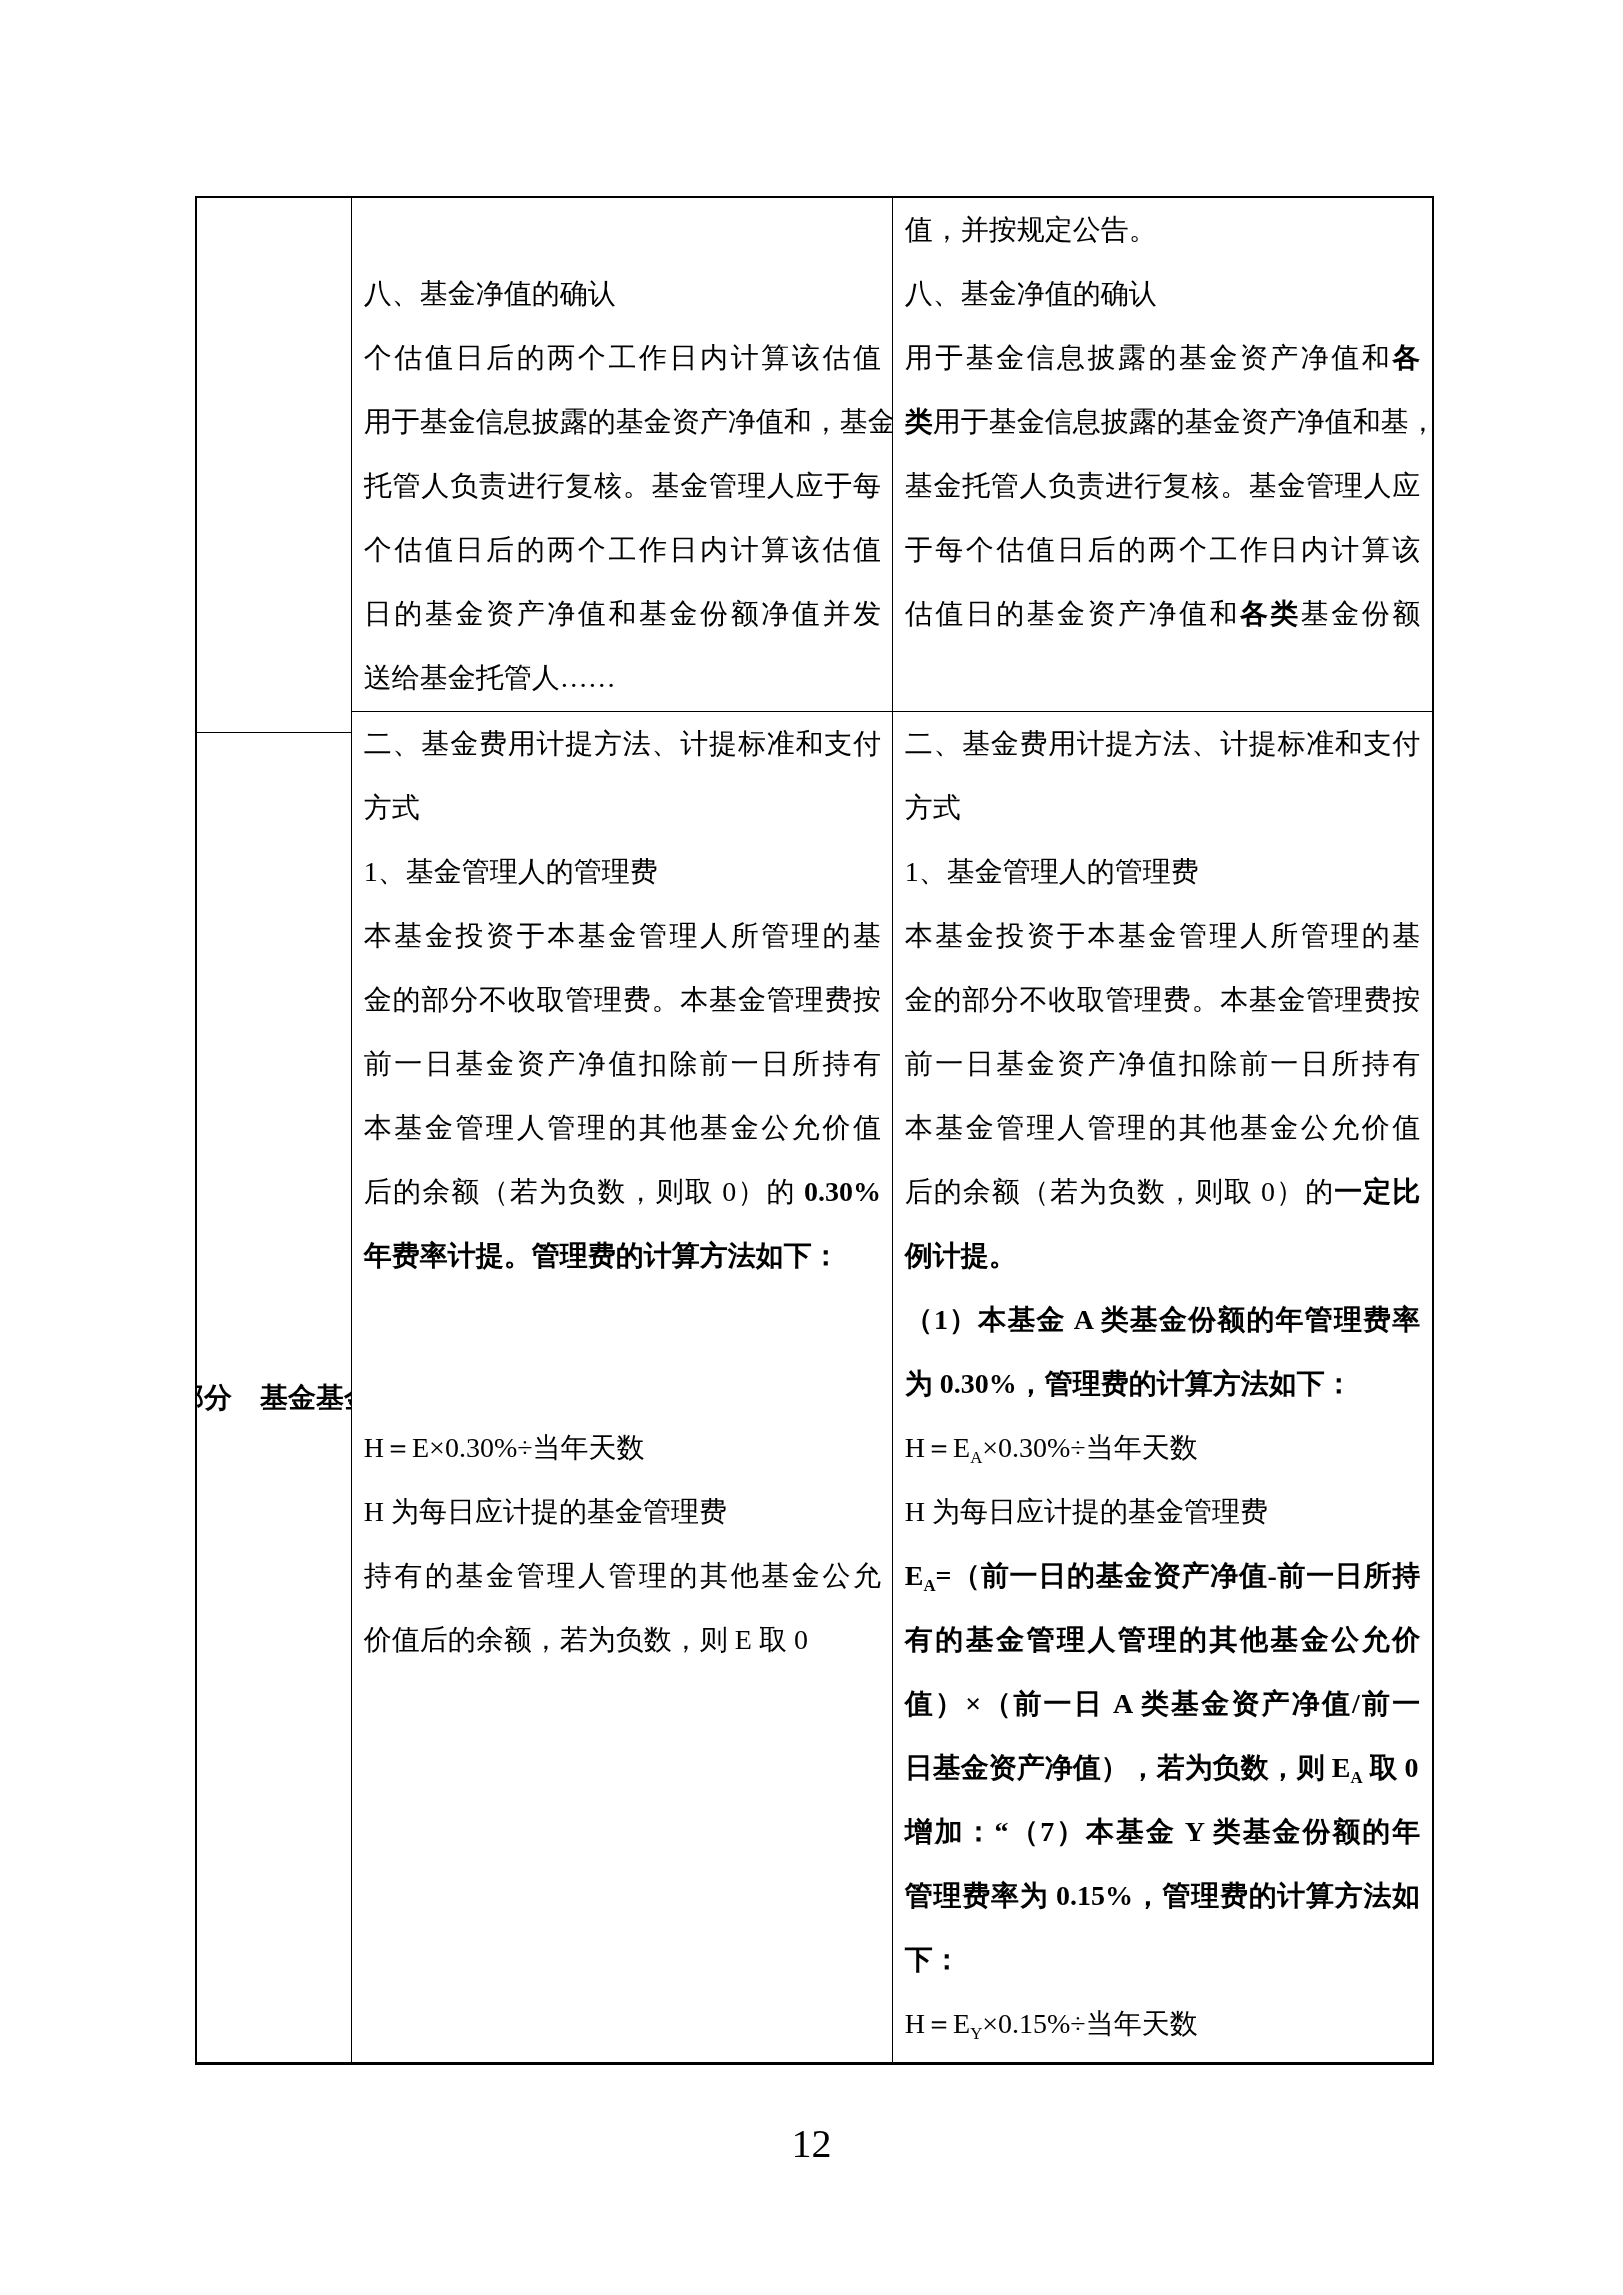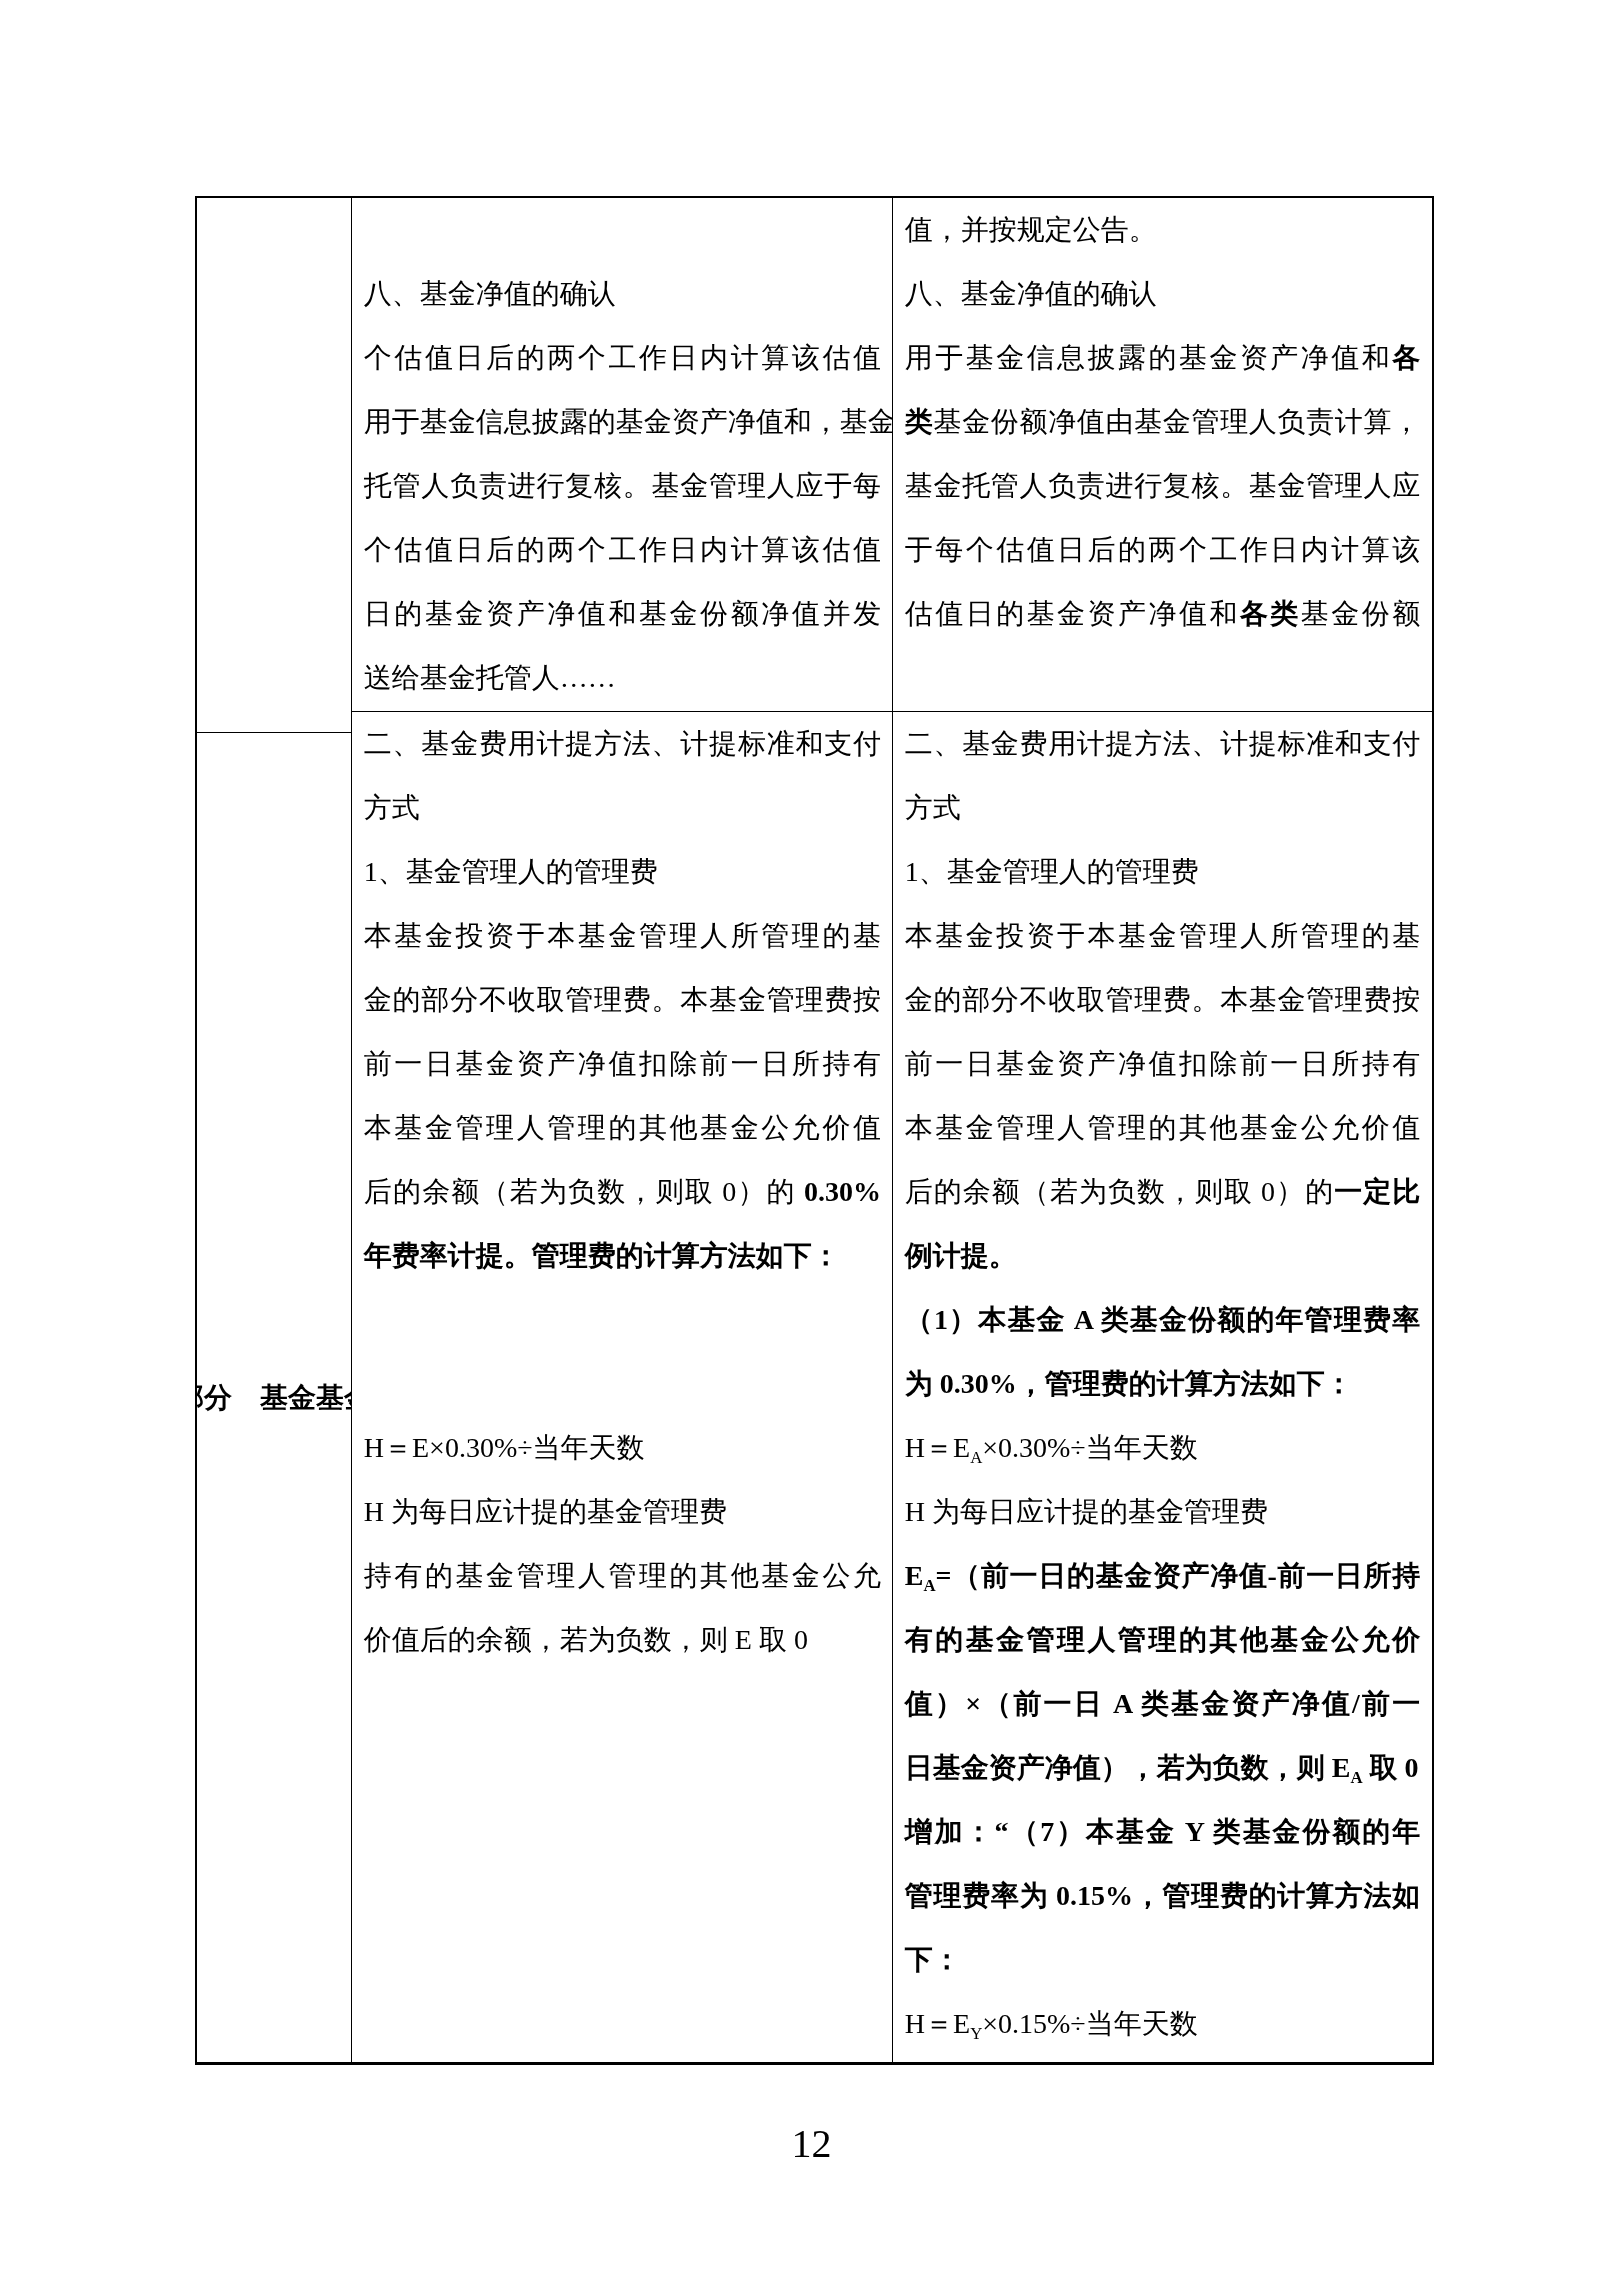--- a/index.html
+++ b/index.html
@@ -47,21 +47,21 @@
       <div class="ln j"><span>用于基金信息披露的基金资产净值和，基金</span></div>
       <div class="ln j"><span>托管人负责进行复核。基金管理人应于每</span></div>
       <div class="ln j"><span>个估值日后的两个工作日内计算该估值</span></div>
       <div class="ln j"><span>日的基金资产净值和基金份额净值并发</span></div>
       <div class="ln"><span>送给基金托管人……</span></div>
     </div>
   <div class="cell c3 r1">
       <div class="ln"><span>值，并按规定公告。</span></div>
       <div class="ln"><span>八、基金净值的确认</span></div>
       <div class="ln j"><span>用于基金信息披露的基金资产净值和</span><span class="b">各</span></div>
-      <div class="ln j"><span class="b">类</span><span>基金份额净值由基金管理人负责计算，</span></div>
+      <div class="ln j"><span class="b">类</span><span>用于基金信息披露的基金资产净值和基，</span></div>
       <div class="ln j"><span>基金托管人负责进行复核。基金管理人应</span></div>
       <div class="ln j"><span>于每个估值日后的两个工作日内计算该</span></div>
       <div class="ln j"><span>估值日的基金资产净值和</span><span class="b">各类</span><span>基金份额</span></div>
     </div>
 
   <div class="cell c1 r2 hd">
       <div class="ln"><span class="b">第十五部</span></div>
       <div class="ln"><span class="b">分　基金</span></div>
       <div class="ln"><span class="b">基金份额</span></div>
       <div class="ln"><span class="b">收</span></div>

